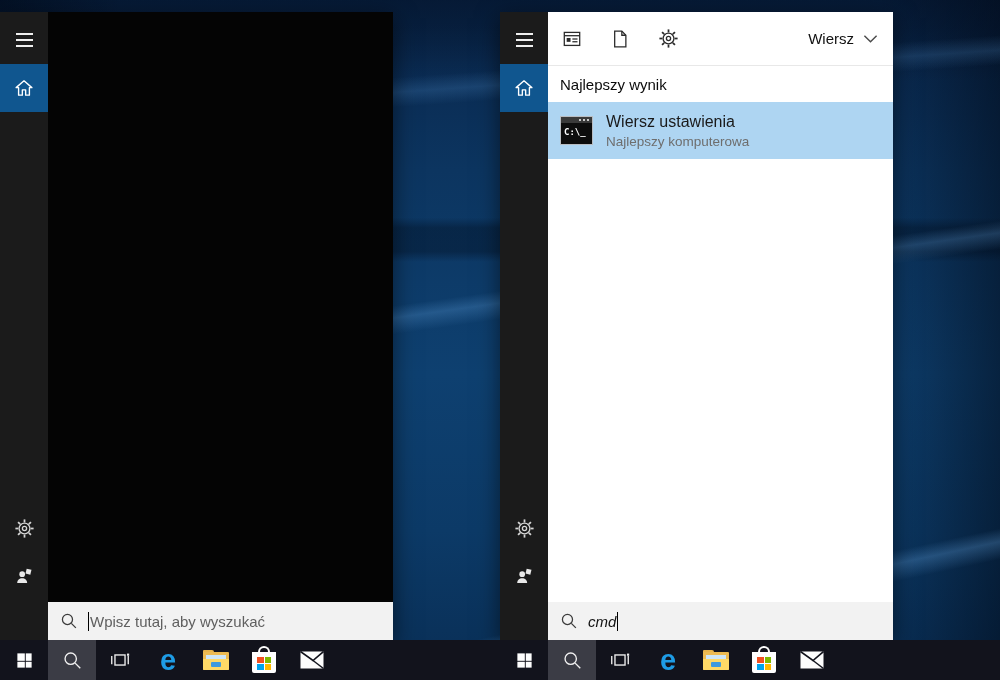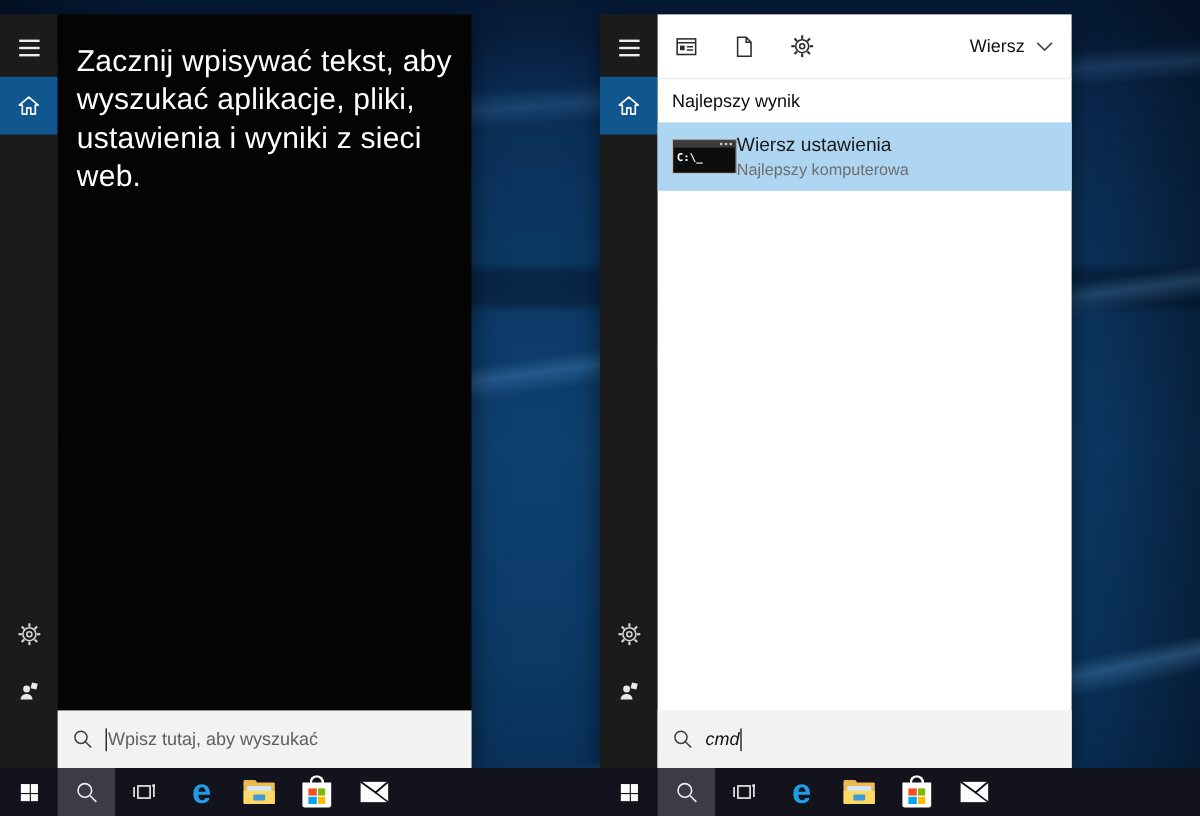--- a/index.html
+++ b/index.html
@@ -35,37 +35,37 @@
   .content { flex:1; position:relative; }
   .content-dark  { background:#040404; }
   .content-light { background:#ffffff; }
 
   .empty-text {
     padding:23px 16px 0 16px; color:#fff; font-size:25px; line-height:32px;
     font-weight:300; white-space:pre-line; letter-spacing:.2px;
   }
 
   .searchbox {
-    position:absolute; left:0; bottom:0; width:100%; height:48px;
+    position:absolute; left:0; bottom:0; width:100%; height:38px;
     background:#f2f2f2; display:flex; align-items:center; padding:0 12px;
   }
   .searchbox svg { flex:none; margin-right:10px; }
   .caret { width:1px; height:19px; background:#000; flex:none; }
   .placeholder { color:#5f5f5f; font-size:15px; margin-left:1px; }
   .query { color:#111; font-size:15px; margin-right:1px;font-style:italic; }
 
   
   .topbar { height:54px; display:flex; align-items:center; border-bottom:1px solid #e8e8e8; }
   .tb-filter-btn { width:48px; height:53px; display:flex; align-items:center; justify-content:center; background:none; border:none; cursor:pointer; }
   .filters { margin-left:auto; display:flex; align-items:center; gap:9px; padding-right:15px; font-size:15px; color:#111; }
 
   .section-header { padding:10px 12px 9px 12px; font-size:15px; font-weight:400; color:#0b0b0b; }
 
   .result-row { height:57px; background:#AED5F2; display:flex; align-items:center; padding:0 12px; }
-  .cmd-icon { width:54px; height:29px; background:#0d0d0d; border:1px solid #b9bdc2; position:relative; flex:none; }
+  .cmd-icon { width:33px; height:29px; background:#0d0d0d; border:1px solid #b9bdc2; position:relative; flex:none; margin-right:13px; }
   .cmd-titlebar { height:6px; background:#3a3a3a; position:relative; }
   .cmd-dots { position:absolute; top:2px; right:3px; width:2px; height:2px; background:#c9c9c9; box-shadow:-4px 0 #c9c9c9, -8px 0 #c9c9c9; }
   .cmd-text { color:#fff; font-family:"DejaVu Sans Mono", monospace; font-size:9px; font-weight:bold; padding:4px 0 0 3px; line-height:10px; }
   .result-title { font-size:16px; color:#1a1a1a; }
   .result-sub { font-size:13.5px; color:#6e6e6e; margin-top:3px; }
 
   
   .taskbar { position:absolute; left:0; bottom:0; width:1000px; height:40px; background:#12131c; display:flex; }
   .taskbar-half { width:500px; height:40px; display:flex; flex:none; }
   .tb-slot { width:48px; height:40px; display:flex; align-items:center; justify-content:center; }
@@ -130,24 +130,20 @@
           <svg width="22" height="22" viewBox="0 0 24 24" fill="#e9e9e9">
             <circle cx="10" cy="10" r="3.1"></circle>
             <path d="M4.6 19.5 c0-3.1 2.4-5 5.4-5 s5.4 1.9 5.4 5 z"></path>
             <rect x="14.2" y="4.6" width="5.4" height="5.4" transform="rotate(14 17 7.3)"></rect>
           </svg>
         </div>
       </div>
     </aside>
 
     <div class="content content-dark">
-      <p class="empty-text">Zacznij wpisywać tekst, aby
-wyszukać aplikacje, pliki,
-ustawienia i wyniki z sieci
-web.</p>
       <div class="searchbox">
         <svg width="18" height="18" viewBox="0 0 20 20">
           <circle cx="8.3" cy="8.3" r="5.6" fill="none" stroke="#3c3c3c" stroke-width="1.4"></circle>
           <line x1="12.6" y1="12.6" x2="17.6" y2="17.6" stroke="#3c3c3c" stroke-width="1.4"></line>
         </svg>
         <span class="caret"></span>
         <span class="placeholder">Wpisz tutaj, aby wyszukać</span>
       </div>
     </div>
   </section>

